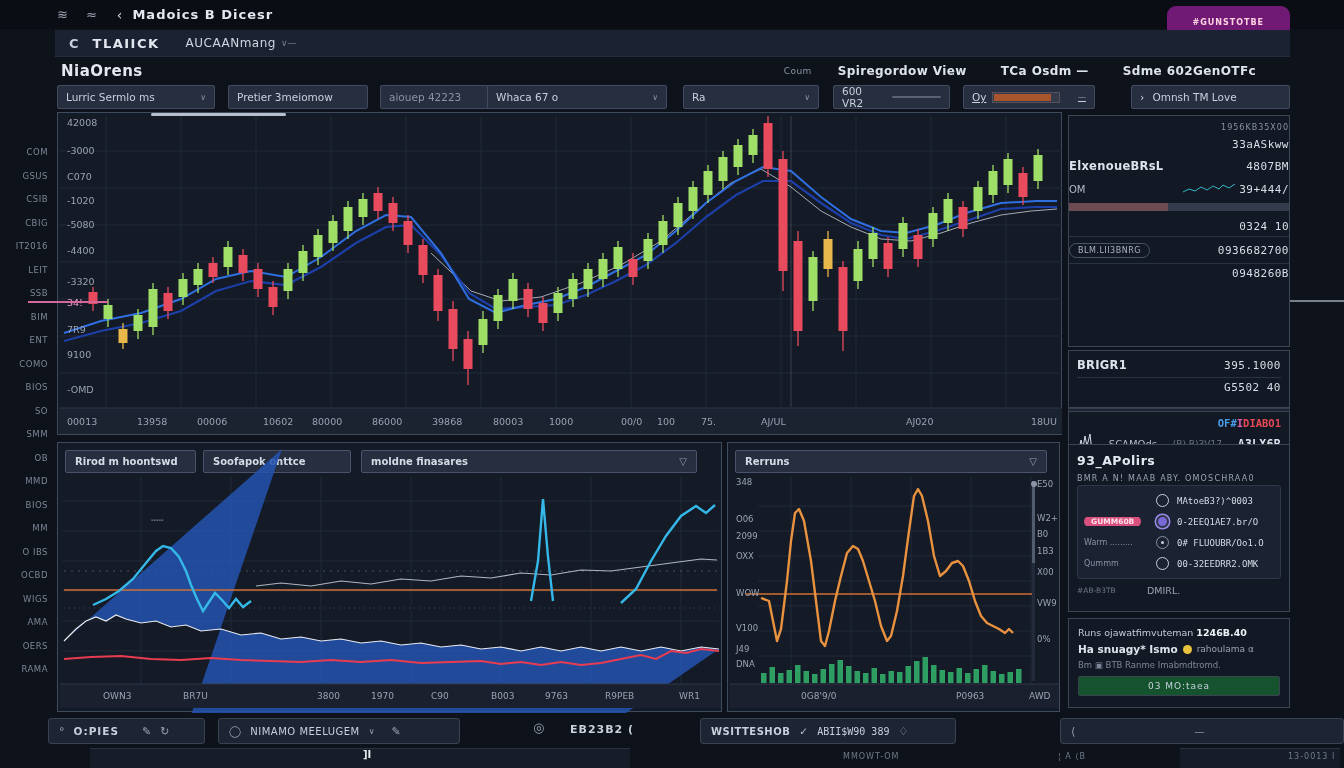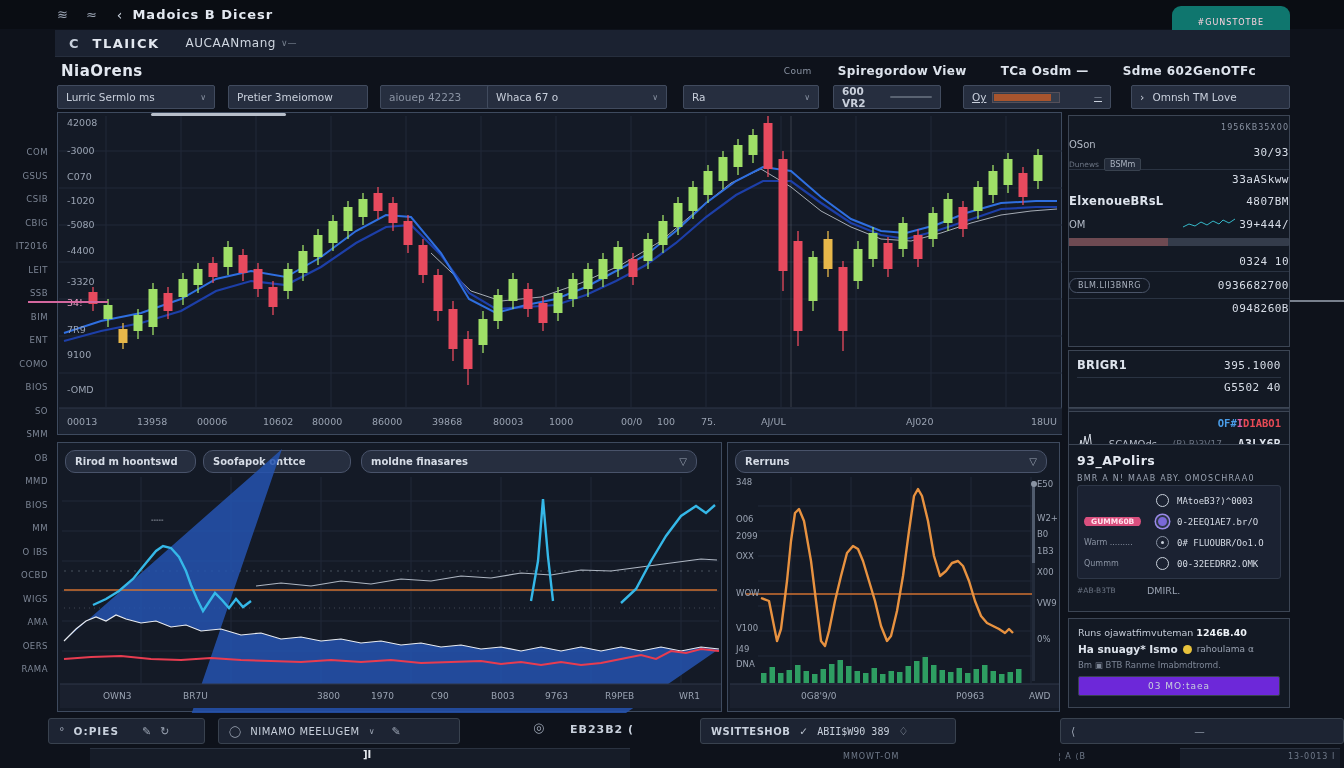--- a/index.html
+++ b/index.html
@@ -5,60 +5,60 @@
   html,body{margin:0;padding:0;background:#06080d;}
   .app{position:relative;width:1344px;height:768px;background:#0e121b;overflow:hidden;
        font-family:"DejaVu Sans",sans-serif;color:#c8d0dc;-webkit-font-smoothing:antialiased;}
   
   .topbar{position:absolute;left:0;top:0;width:1344px;height:29px;background:#0a0d13;display:flex;align-items:center;}
   .topbar .glyph{color:#9aa3b2;font-size:13px;margin-left:18px;}
   .topbar .glyph:first-child{margin-left:57px;}
   .topbar .back{color:#c8d0dc;font-size:14px;margin:0 10px 0 20px;}
   .topbar .title{color:#e3e8f0;font-weight:bold;font-size:13px;letter-spacing:1px;}
   .badge{position:absolute;right:54px;top:6px;height:33px;padding:0 26px;border-radius:9px;
-         background:#0f766e;color:#ffd3e0;font-size:8px;font-weight:normal;letter-spacing:1px;
+         background:#701a75;color:#ffd3e0;font-size:8px;font-weight:bold;letter-spacing:1px;
          display:flex;align-items:center;}
   
   .tabbar{position:absolute;left:55px;top:30px;width:1235px;height:26px;background:#1b2231;
           border-bottom:1px solid #262e3d;display:flex;align-items:center;}
   .tabbar .logo{color:#c8d0dc;font-size:13px;font-weight:bold;margin:0 14px 0 14px;}
   .tabbar .t1{color:#e3e8f0;font-weight:bold;font-size:13px;letter-spacing:1.5px;margin-right:26px;}
   .tabbar .t2{color:#cfd6e0;font-size:12px;letter-spacing:.5px;}
   .tabbar .t2s{color:#77808f;font-size:9px;margin-left:5px;}
   
   .hrow{position:absolute;left:55px;top:58px;width:1235px;height:26px;display:flex;align-items:center;}
   .heading{color:#e3e8f0;font-weight:bold;font-size:15px;letter-spacing:.5px;margin-left:6px;}
   .hspacer{flex:1}
   .collab{font-size:12px;font-weight:bold;color:#dde3ec;margin-right:34px;letter-spacing:.4px;}
   .collab.small{font-size:9px;font-weight:normal;color:#8a93a3;margin-right:26px;}
   .chiprow{position:absolute;left:0;top:85px;width:1344px;height:25px;}
   .chip{position:absolute;height:24px;background:#262e3f;border:1px solid #414b5e;border-radius:2px;
         display:flex;align-items:center;font-size:10.5px;color:#c9d0dc;padding:0 8px;box-sizing:border-box;}
   .chip .chev{margin-left:auto;color:#8a93a3;font-size:8px;}
   .chip.dim{color:#8a93a3;}
   .c1{left:57px;width:158px;} .c2{left:228px;width:140px;} .c3{left:380px;width:118px;}
-  .c4{left:487px;width:180px;} .c5{left:683px;width:136px;} .c6{left:833px;width:108px;font-weight:bold;}
-  .c7{left:963px;width:148px;text-decoration:underline;} .c8{left:1131px;width:159px;}
+  .c4{left:487px;width:180px;} .c5{left:683px;width:136px;} .c6{left:833px;width:117px;}
+  .c7{left:963px;width:132px;text-decoration:underline;} .c8{left:1131px;width:159px;}
   .slider-line{width:52px;height:2px;background:#5a6372;margin-left:8px;border-radius:1px;}
   .obar{width:66px;height:9px;background:#343c4b;border:1px solid #55505a;margin:0 6px;position:relative;}
   .obar i{position:absolute;left:1px;top:1px;bottom:1px;width:85%;background:#a8552e;}
   .c8 .arrow{color:#c9d0dc;margin-right:8px;font-size:11px;}
   
   .sidebar{position:absolute;left:0;top:112px;width:54px;height:656px;}
   .sb-item{position:absolute;right:6px;font-size:8.5px;color:#7d8696;letter-spacing:.5px;white-space:nowrap;}
   
   .panel{position:absolute;background:#141a26;border:1px solid #3e4a5e;box-sizing:border-box;}
   .main-chart{left:57px;top:112px;width:1005px;height:323px;}
   .osc-panel{left:57px;top:442px;width:665px;height:270px;}
   .ret-panel{left:727px;top:442px;width:333px;height:270px;}
   .panel svg{position:absolute;left:0;top:0;}
   .scrolldash{position:absolute;left:93px;top:0px;width:135px;height:3px;background:#b8bfca;border-radius:2px;}
   .priceline{position:absolute;left:28px;top:301px;width:80px;height:2px;background:#d4679e;}
   .grayline{position:absolute;left:1288px;top:300px;width:56px;height:2px;background:#78808d;}
-  .ptab{position:absolute;height:23px;background:#262e3f;border:1px solid #49536a;border-radius:10px;
+  .ptab{position:absolute;height:23px;background:#262e3f;border:1px solid #49536a;border-radius:2px;
         display:flex;align-items:center;font-size:10px;font-weight:bold;color:#d5dbe5;padding:0 9px;box-sizing:border-box;top:7px;}
   .ptab .funnel{margin-left:auto;color:#98a1b0;font-size:10px;}
   
   .rcol{position:absolute;left:1068px;top:112px;width:222px;height:600px;}
   .rbox{position:absolute;left:0;width:222px;background:#131924;border:1px solid #3c4554;box-sizing:border-box;}
   .boxA{top:3px;height:232px;padding:4px 0;}
   .boxA2{top:238px;height:58px;padding:2px 8px;}
   .boxB{top:299px;height:48px;padding:3px 8px;}
   .rrow{display:flex;align-items:center;justify-content:space-between;}
   .rrow.div{border-bottom:1px solid #2a3342;}
@@ -91,21 +91,21 @@
   .cfoot{display:flex;align-items:center;margin-top:6px;}
   .cfoot .a{font-size:7.5px;color:#6b7483;width:70px;}
   .cfoot .b{font-size:9.5px;color:#9aa3b2;}
   .boxD{top:506px;height:90px;padding:6px 9px;font-size:9.5px;}
   .boxD .l1{color:#c3cad6;margin:2px 0 5px;}
   .boxD .l1 b{color:#eef2f7;}
   .boxD .l2{color:#dde3ec;font-weight:bold;font-size:10.5px;margin-bottom:5px;display:flex;align-items:center;gap:5px;}
   .boxD .l2 .ydot{width:9px;height:9px;border-radius:50%;background:#e8c23c;display:inline-block;}
   .boxD .l2 .tail{color:#9aa3b2;font-weight:normal;font-size:9px;}
   .boxD .l3{color:#7d8696;font-size:8.5px;margin-bottom:6px;}
-  .boxD .btn{height:18px;background:#6d28d9;border:1px solid #39424f;border-radius:2px;display:flex;align-items:center;justify-content:center;
+  .boxD .btn{height:18px;background:#14532d;border:1px solid #39424f;border-radius:2px;display:flex;align-items:center;justify-content:center;
              font-size:9px;color:#c8d0dc;letter-spacing:1px;}
   
   .bbar{position:absolute;left:0;top:718px;width:1344px;height:27px;}
   .bchip{position:absolute;height:26px;background:#1d2433;border:1px solid #39424f;border-radius:3px;
          display:flex;align-items:center;font-size:10.5px;color:#c8d0dc;padding:0 10px;box-sizing:border-box;gap:9px;}
   .bchip .ic{color:#9aa3b2;font-size:11px;}
   .b1{left:48px;width:157px;} .b2{left:218px;width:242px;} .b3{left:700px;width:256px;} .b4{left:1060px;width:284px;}
   .bmidic{position:absolute;left:533px;top:2px;color:#9aa3b2;font-size:13px;}
   .bmidtx{position:absolute;left:570px;top:5px;font-size:11px;font-weight:bold;color:#c8d0dc;letter-spacing:1px;}
   .b3 .chk{color:#b8c0cc;} .b3 .v{font-family:"DejaVu Sans Mono",monospace;font-size:10px;}
@@ -520,24 +520,20 @@
         <rect x="304" y="38" width="3" height="82" fill="#515c6e"></rect>
         <circle cx="306" cy="41" r="3" fill="#8a93a3"></circle>
       </svg>
     </div>
 
   <div class="rcol">
     <div class="rbox boxA" id="boxA">
         <div class="rrow" style="height: 15px; justify-content: flex-end;">
           <span class="tinyr">1956KB35X00</span>
         </div>
-        <div class="rrow div" style="height: 34px;">
-          <span><span class="lbl">OSon</span><br><span class="sub">Dunews</span> <span class="mchip">BSMm</span></span>
-          <span class="valr">30/93</span>
-        </div>
         <div class="rrow" style="height: 19px; justify-content: flex-end;">
           <span class="valr">33aASkww</span>
         </div>
         <div class="rrow" style="height: 24px;">
           <span class="lblb">ElxenoueBRsL</span>
           <span class="valr">4807BM</span>
         </div>
         <div class="rrow" style="height: 22px;">
           <span class="lbl">OM</span>
           <span style="display:flex;align-items:center;gap:4px">

